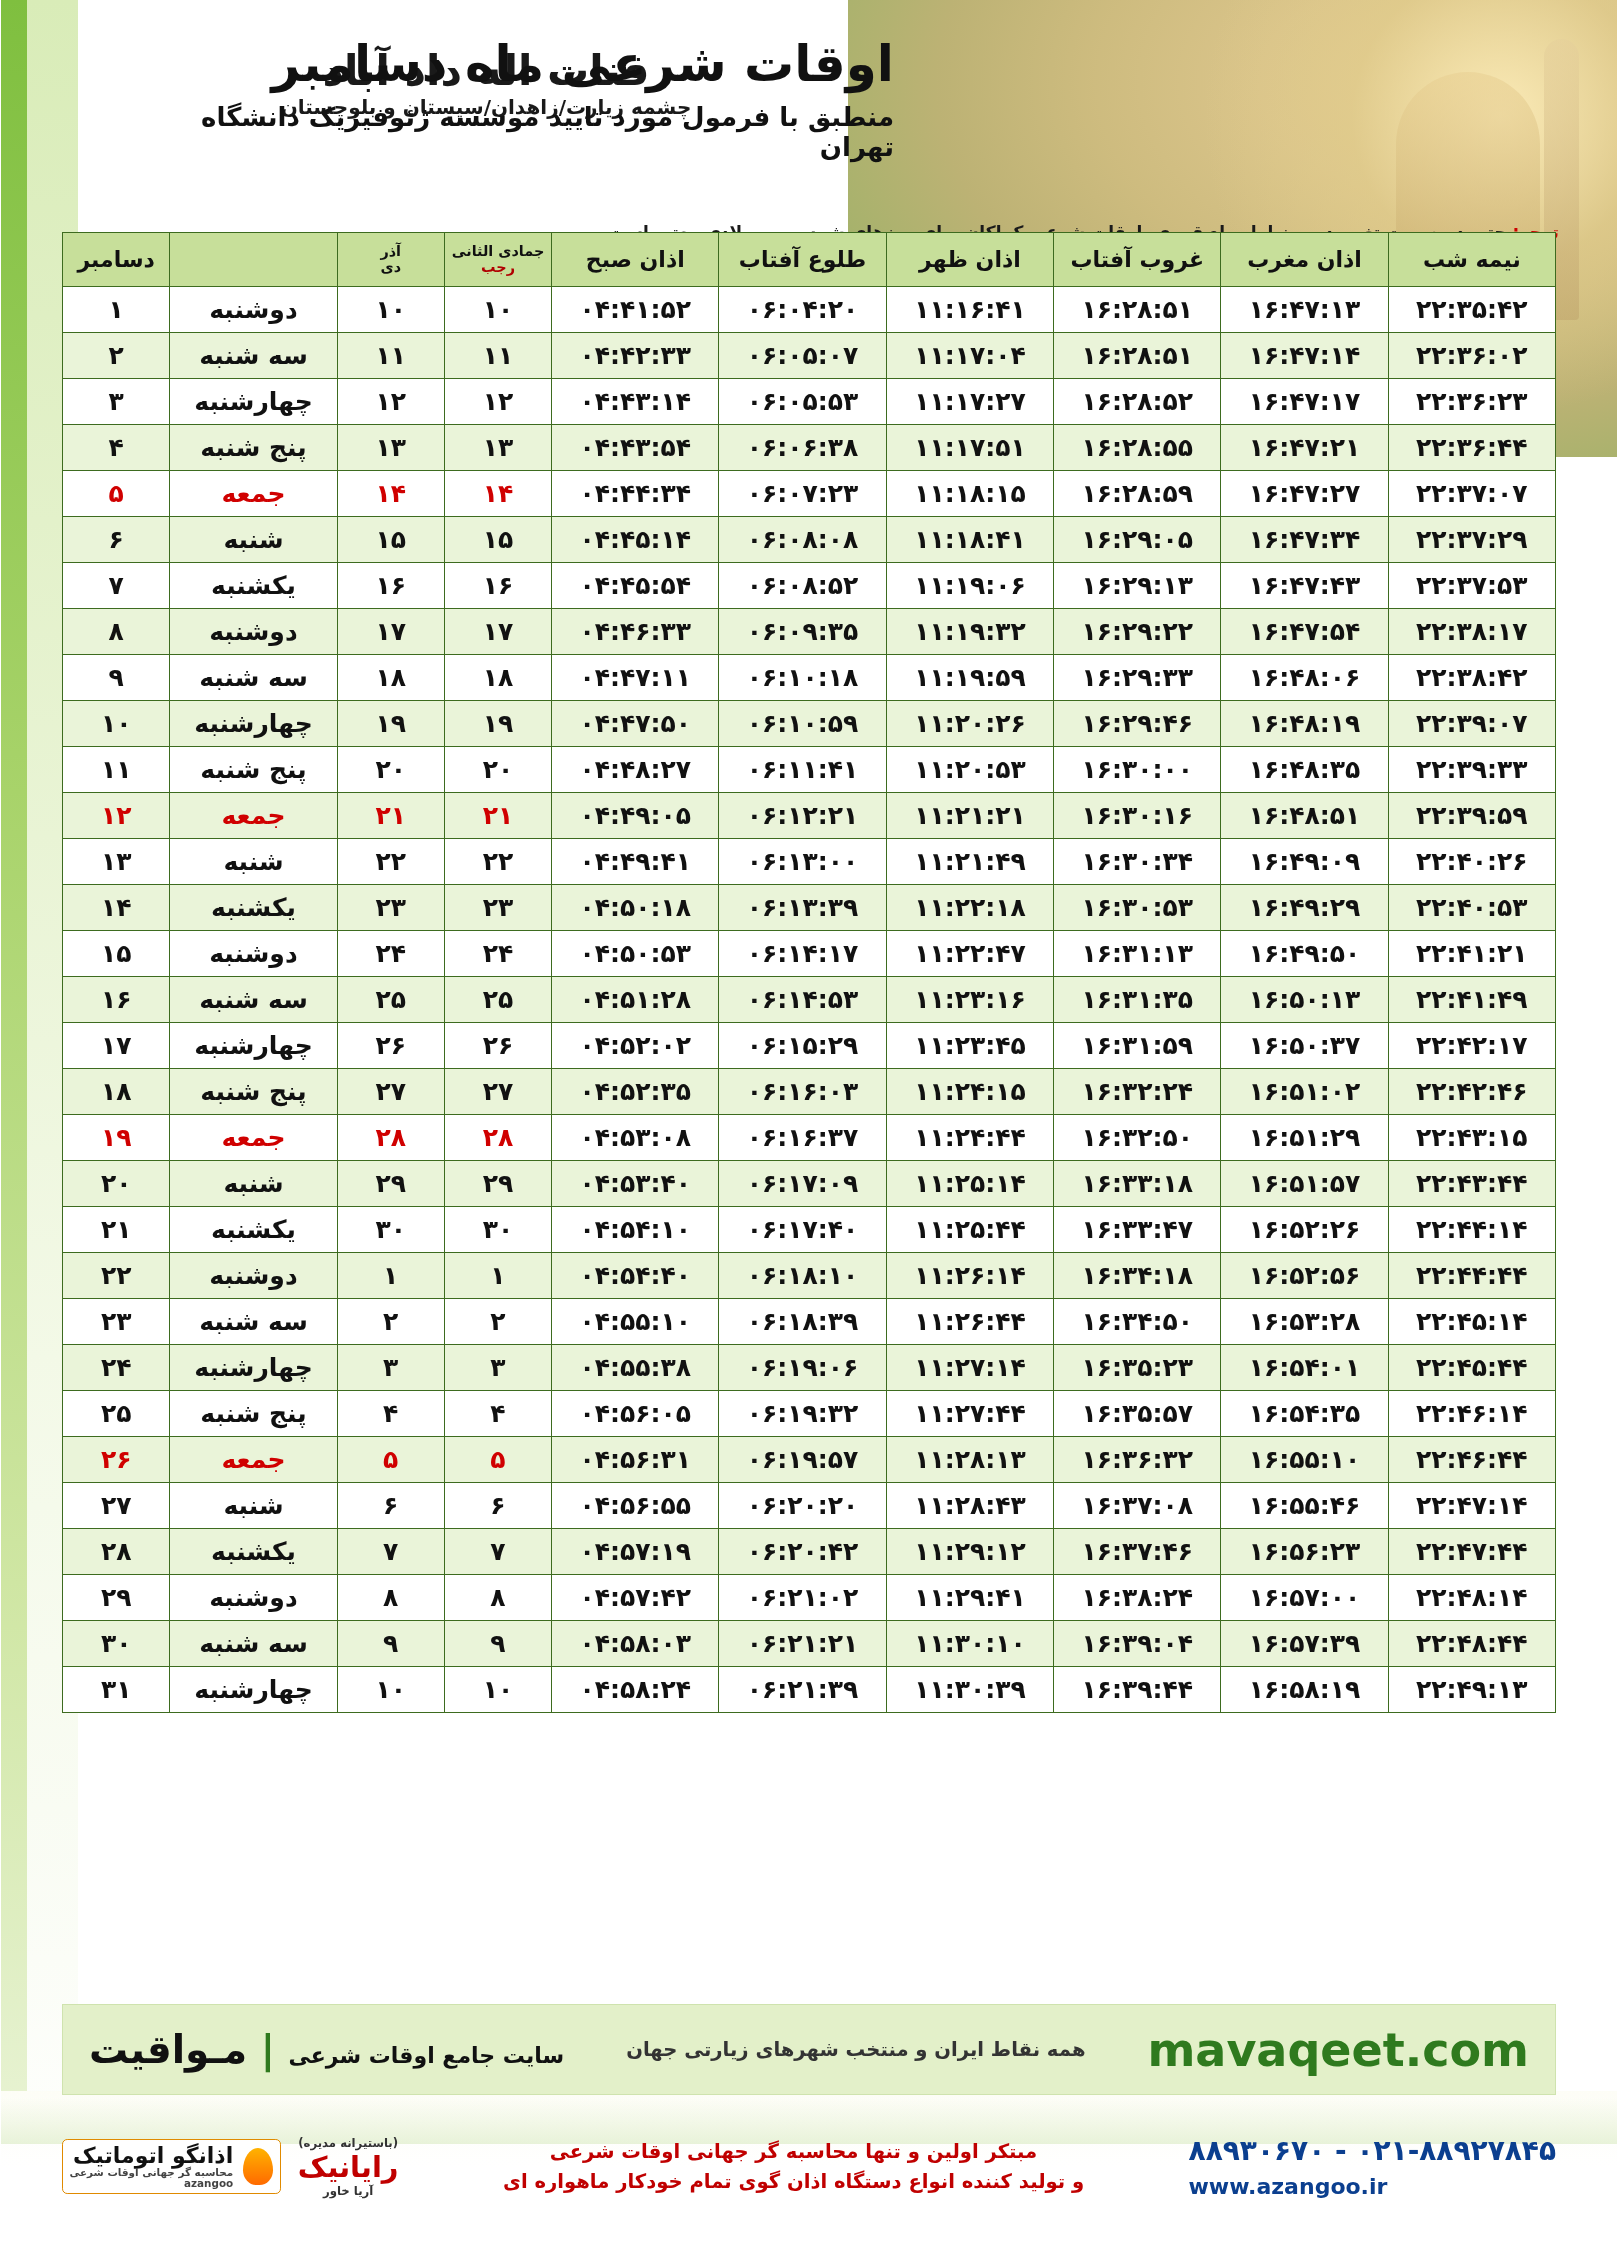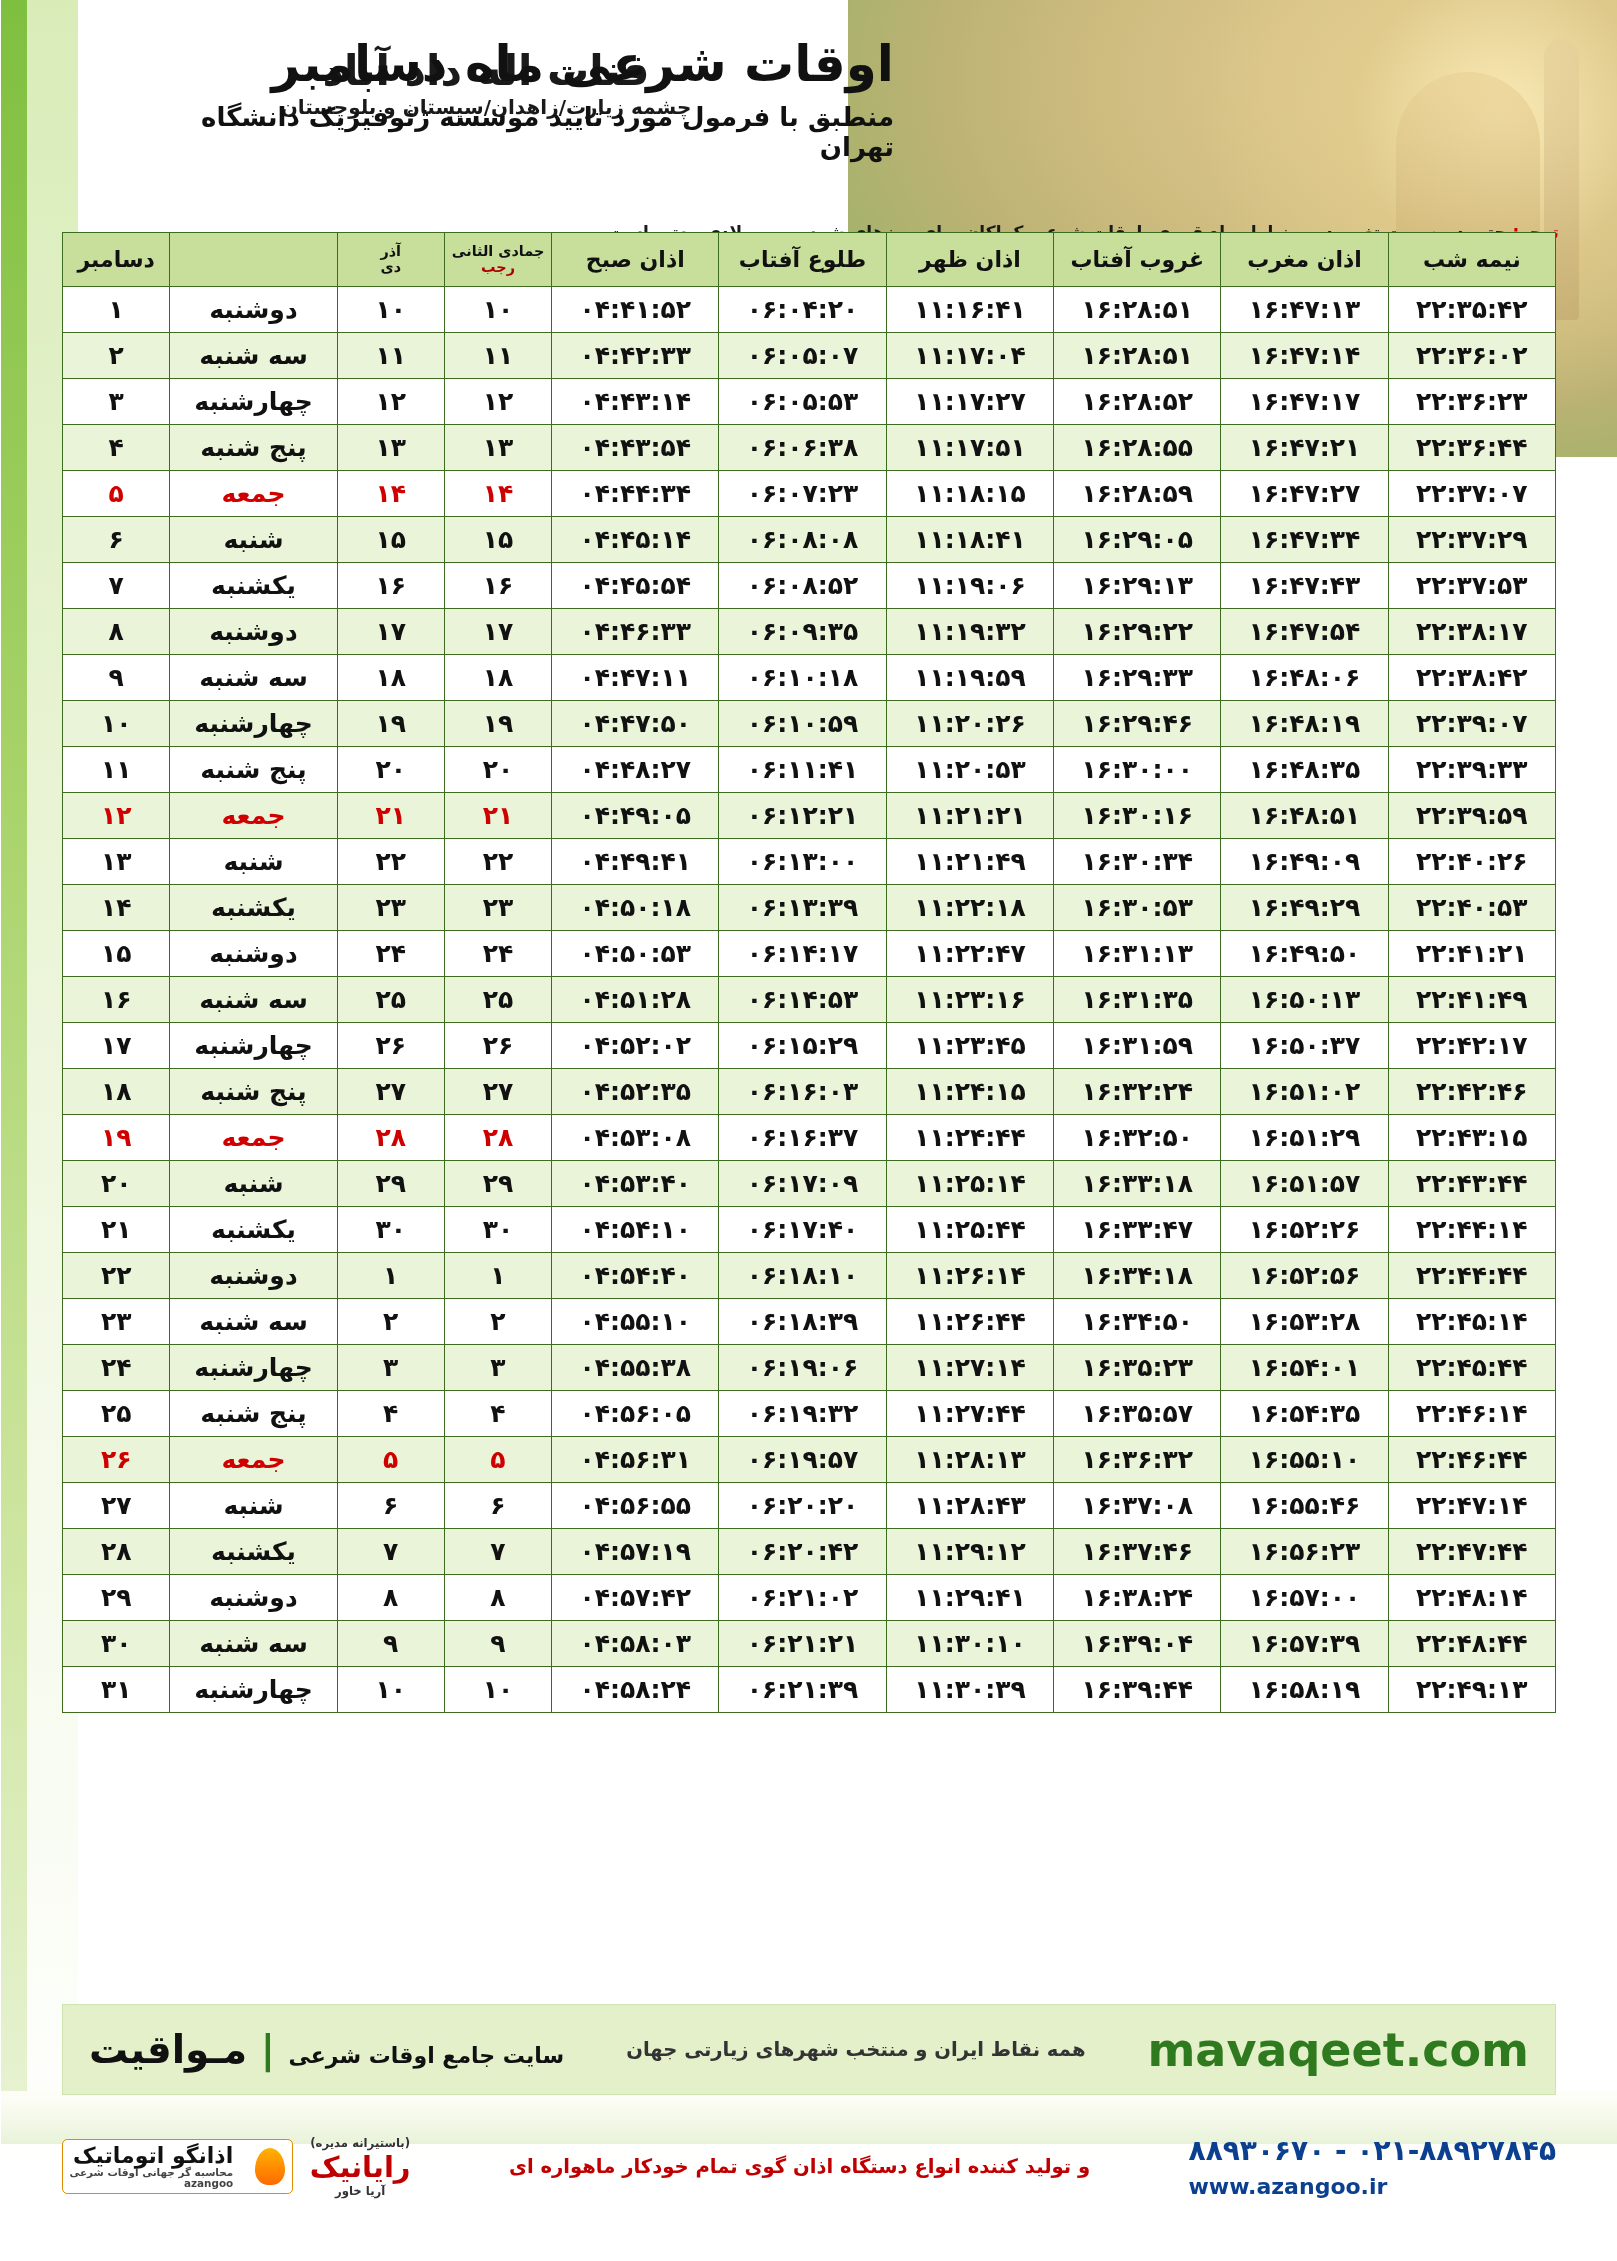--- a/index.html
+++ b/index.html
@@ -124,21 +124,21 @@
     display:flex;align-items:center;justify-content:space-between;
   }
   .phone-box{text-align:left;color:#0b3f8f;font-weight:bold;}
   .phone-num{font-size:28px;}
   .phone-site{font-size:22px;margin-top:6.5px;}
   .center-txt{text-align:center;color:#c00000;font-weight:bold;font-size:19.6px;line-height:1.5;}
   .logos{display:flex;align-items:center;gap:17px;}
   .logo-rayanic{font-size:29px;font-weight:bold;color:#c00000;}
   .logo-rayanic .sub{display:block;font-size:11.7px;color:#333;text-align:center;}
   .logo-azangoo{
-    display:flex;align-items:center;gap:22px;
+    display:flex;align-items:center;gap:10px;
     background:#fff;padding:3.9px 6.5px;border:1.3px solid #e08a00;border-radius:5.2px;
   }
   .logo-azangoo .flame{
     width:30px;height:37px;background:linear-gradient(180deg,#ffb300,#ff6a00);
     border-radius:50% 50% 45% 45%/60% 60% 40% 40%;
   }
   .logo-azangoo .txt{font-size:22px;font-weight:bold;color:#111;line-height:1.05;}
   .logo-azangoo .txt .small{display:block;font-size:10.4px;color:#444;}
 </style>
 </head>
@@ -579,20 +579,21 @@
     <span>مـواقیت</span>
   </div>
 </div>
 
 <div class="footer-bottom">
   <div class="phone-box">
     <div class="phone-num">۰۲۱-۸۸۹۲۷۸۴۵ - ۸۸۹۳۰۶۷۰</div>
     <div class="phone-site">www.azangoo.ir</div>
   </div>
   <div class="center-txt">
+    <div>مبتکر اولین و تنها محاسبه گر جهانی اوقات شرعی</div>
     <div>و تولید کننده انواع دستگاه اذان گوی تمام خودکار ماهواره ای</div>
   </div>
   <div class="logos">
     <div class="logo-rayanic">
       <span class="sub">(باستیرانه مدیره)</span>
       <span>رایانیک</span>
       <span class="sub">آریا خاور</span>
     </div>
     <div class="logo-azangoo">
       <div class="flame"></div>

